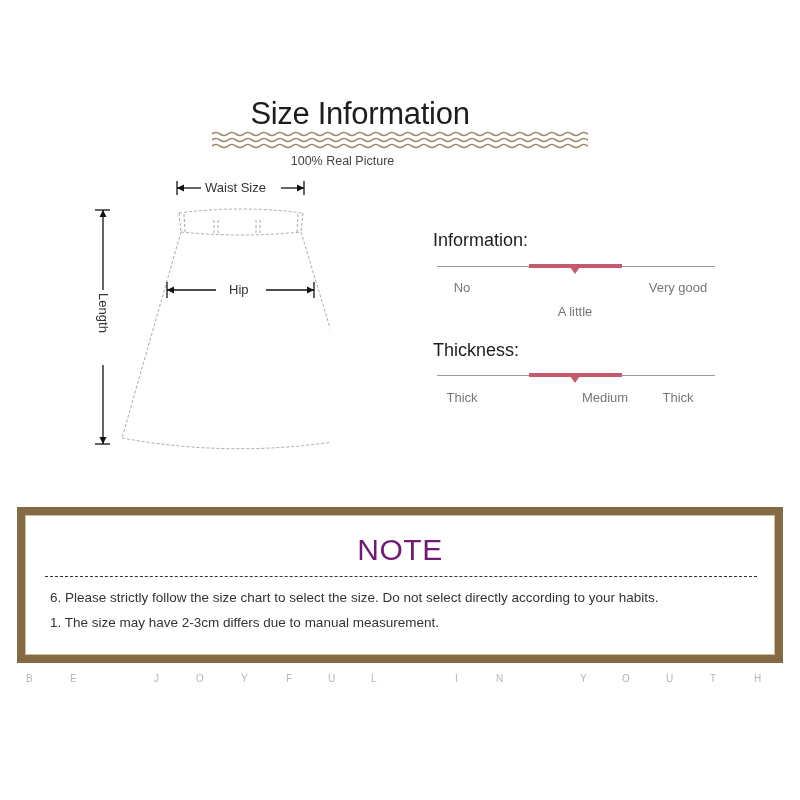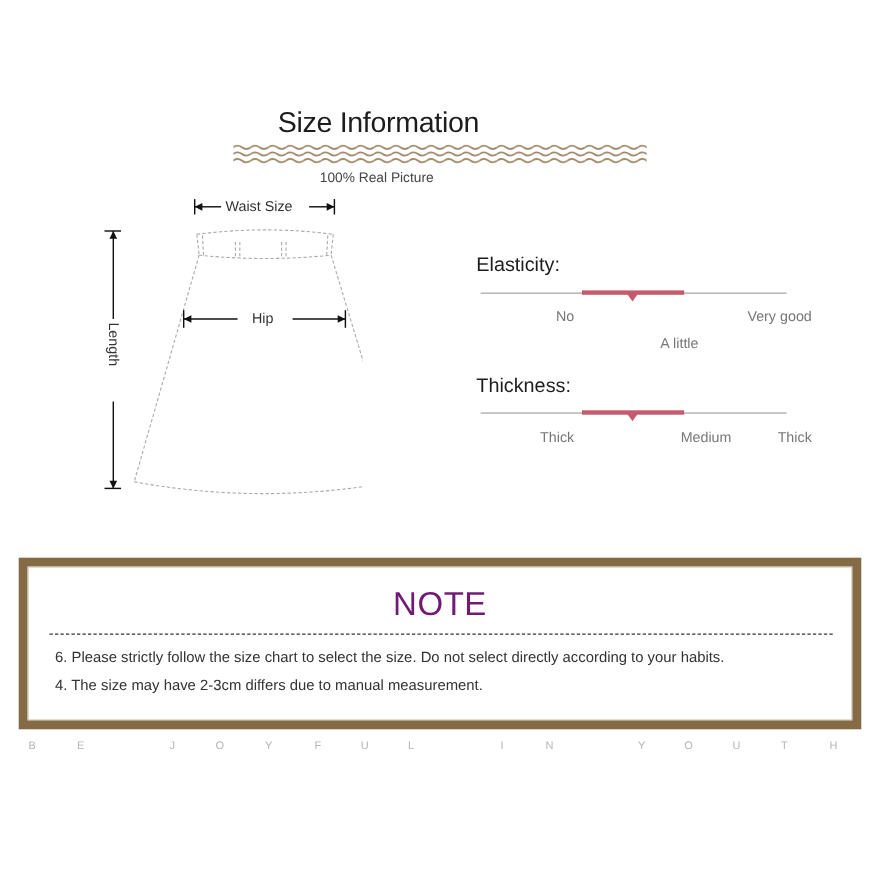--- a/index.html
+++ b/index.html
@@ -1,33 +1,33 @@
 <!DOCTYPE html>
 <html><head>
 <meta charset="utf-8">
 <style>
   html, body { margin: 0; padding: 0; background: #ffffff; }
   body { width: 800px; height: 800px; position: relative; overflow: hidden;
          font-family: "Liberation Sans", "DejaVu Sans", sans-serif; color: #222; }
   .abs { position: absolute; }
 
-  .title { left: 0; width: 688px; top: 96px; text-align: center; font-size: 26px;
+  .title { left: 16px; width: 688px; top: 96px; text-align: center; font-size: 31px;
            color: #1d1d1d; letter-spacing: -0.3px; }
   .waves { left: 212px; top: 131px; }
   .subtitle { left: 0; width: 685px; top: 154px; text-align: center; font-size: 12.5px; color: #444; }
 
   .diagram { left: 90px; top: 170px; }
   .lbl { font-size: 13px; color: #333; }
 
   .scale-title { font-size: 18px; color: #1d1d1d; }
   .scale-line { height: 1px; background: #9a9a9a; }
   .scale-active { height: 4px; background: #c55a6e; }
   .scale-tri { width: 0; height: 0; border-left: 5px solid transparent; border-right: 5px solid transparent;
                border-top: 7px solid #c55a6e; }
-  .scale-opt { font-size: 13px; color: #777; text-align: right; width: 120px; }
+  .scale-opt { font-size: 13px; color: #777; text-align: center; width: 120px; }
 
   .note-frame { left: 17px; top: 507px; width: 750px; height: 140px;
                 border: 8px solid #856b45; background: #fff;
                 box-shadow: inset 0 0 0 1px #cbbd9f; }
   .note-title { left: 0; width: 800px; top: 533px; text-align: center; font-size: 30px; color: #701a75; letter-spacing: 0.5px; }
   .note-dash { left: 45px; top: 576px; width: 712px; border-top: 1px dashed #333; }
   .note-line { left: 50px; font-size: 13.5px; color: #333; }
 
   .tagline { top: 673px; font-size: 10px; color: #b5b5b5; }
 </style>
@@ -94,21 +94,21 @@
     <line x1="103" y1="365" x2="103" y2="444"></line>
     <path d="M103 444 L99.5 437 L106.5 437 Z" stroke="none"></path>
   </g>
 </svg>
 
 <div class="abs lbl" style="left:205px; top:180px;">Waist Size</div>
 <div class="abs lbl" style="left:229px; top:282px;">Hip</div>
 <div class="abs lbl" style="left:82px; top:305px; width:42px; text-align:center; transform: rotate(90deg); transform-origin: 21px 8px;">Length</div>
 
 <div class="abs" style="left:433px; top:230px;">
-  <div class="scale-title">Elasticity:</div>
+  <div class="scale-title">Information:</div>
 </div>
 <div class="abs scale-line" style="left:437px; top:266px; width:278px;"></div>
 <div class="abs scale-active" style="left:529px; top:264px; width:93px;"></div>
 <div class="abs scale-tri" style="left:570px; top:267px;"></div>
 <div class="abs scale-opt" style="left:402px; top:280px;">No</div>
 <div class="abs scale-opt" style="left:515px; top:280px;margin-top:24px;">A little</div>
 <div class="abs scale-opt" style="left:618px; top:280px;">Very good</div>
 
 <div class="abs" style="left:433px; top:340px;">
   <div class="scale-title">Thickness:</div>
@@ -117,21 +117,21 @@
 <div class="abs scale-active" style="left:529px; top:373px; width:93px;"></div>
 <div class="abs scale-tri" style="left:570px; top:376px;"></div>
 <div class="abs scale-opt" style="left:402px; top:390px;">Thick</div>
 <div class="abs scale-opt" style="left:545px; top:390px;">Medium</div>
 <div class="abs scale-opt" style="left:618px; top:390px;">Thick</div>
 
 <div class="abs note-frame"></div>
 <div class="abs note-title">NOTE</div>
 <div class="abs note-dash"></div>
 <div class="abs note-line" style="top:590px;">6. Please strictly follow the size chart to select the size. Do not select directly according to your habits.</div>
-<div class="abs note-line" style="top:615px;">4. The size may have 2-3cm differs due to manual measurement.</div>
+<div class="abs note-line" style="top:615px;">1. The size may have 2-3cm differs due to manual measurement.</div>
 
 <div class="abs tagline" style="left:26px;">B</div>
 <div class="abs tagline" style="left:70px;">E</div>
 <div class="abs tagline" style="left:154px;">J</div>
 <div class="abs tagline" style="left:196px;">O</div>
 <div class="abs tagline" style="left:241px;">Y</div>
 <div class="abs tagline" style="left:286px;">F</div>
 <div class="abs tagline" style="left:328px;">U</div>
 <div class="abs tagline" style="left:371px;">L</div>
 <div class="abs tagline" style="left:455px;">I</div>

